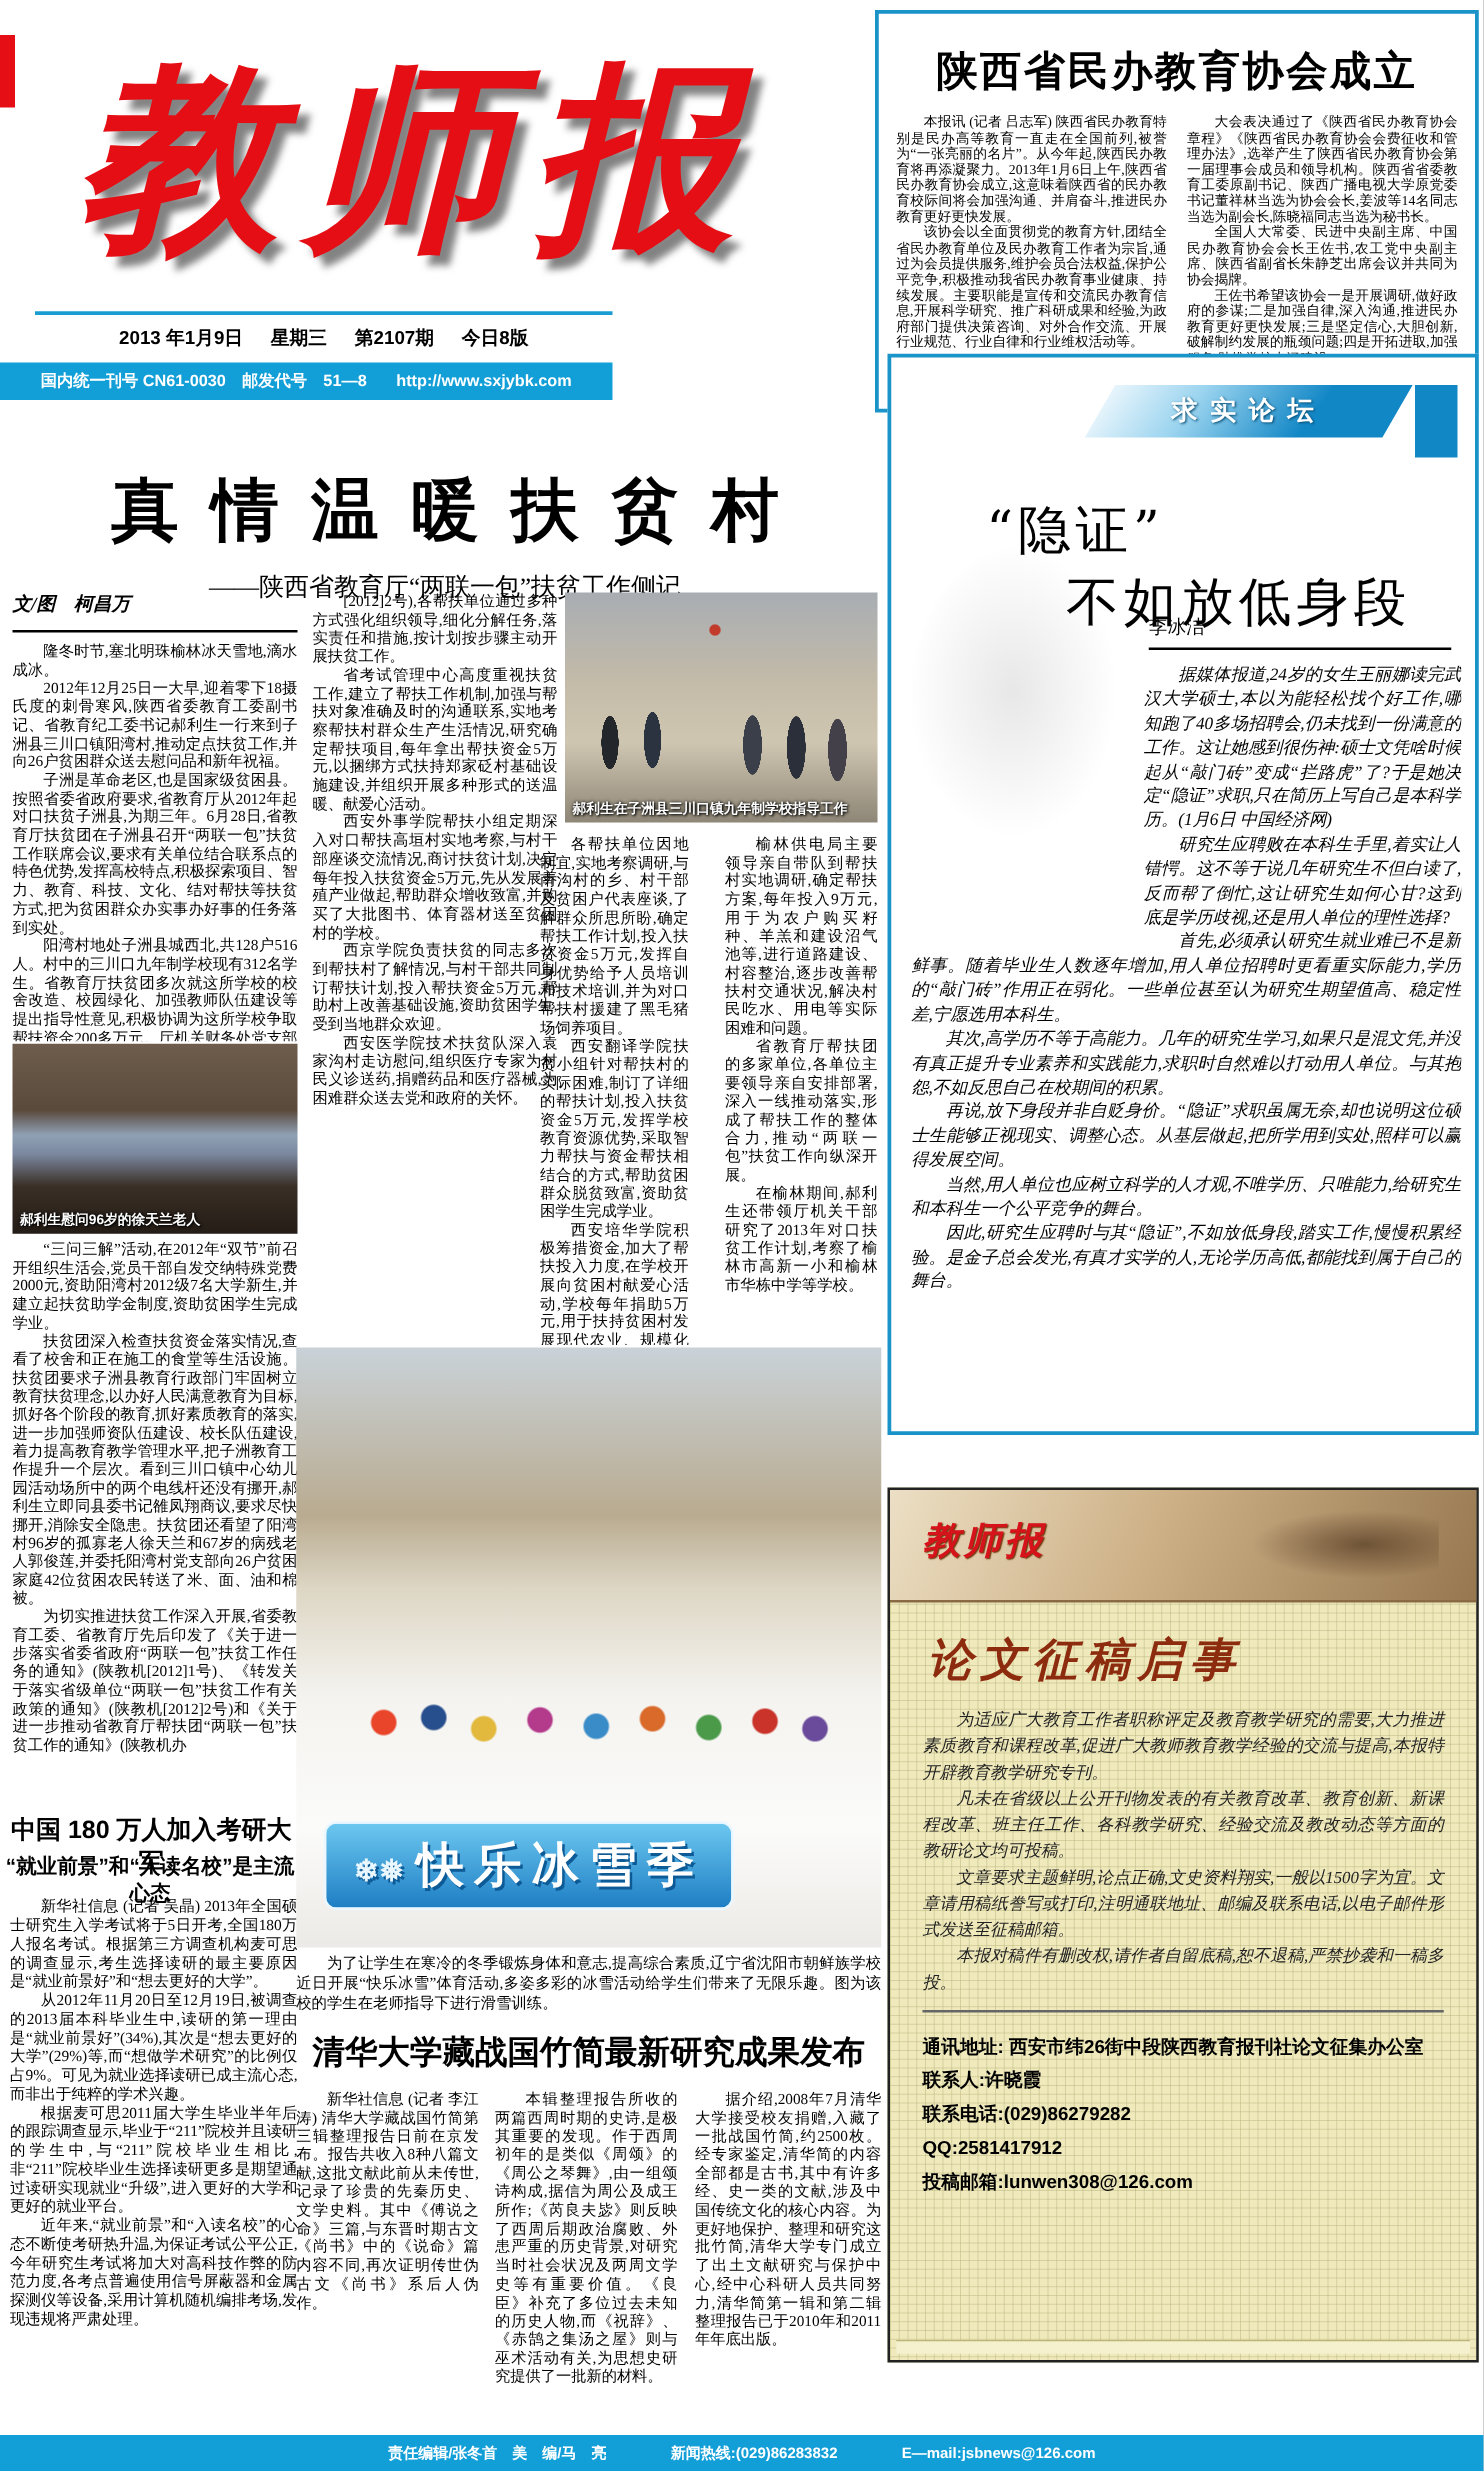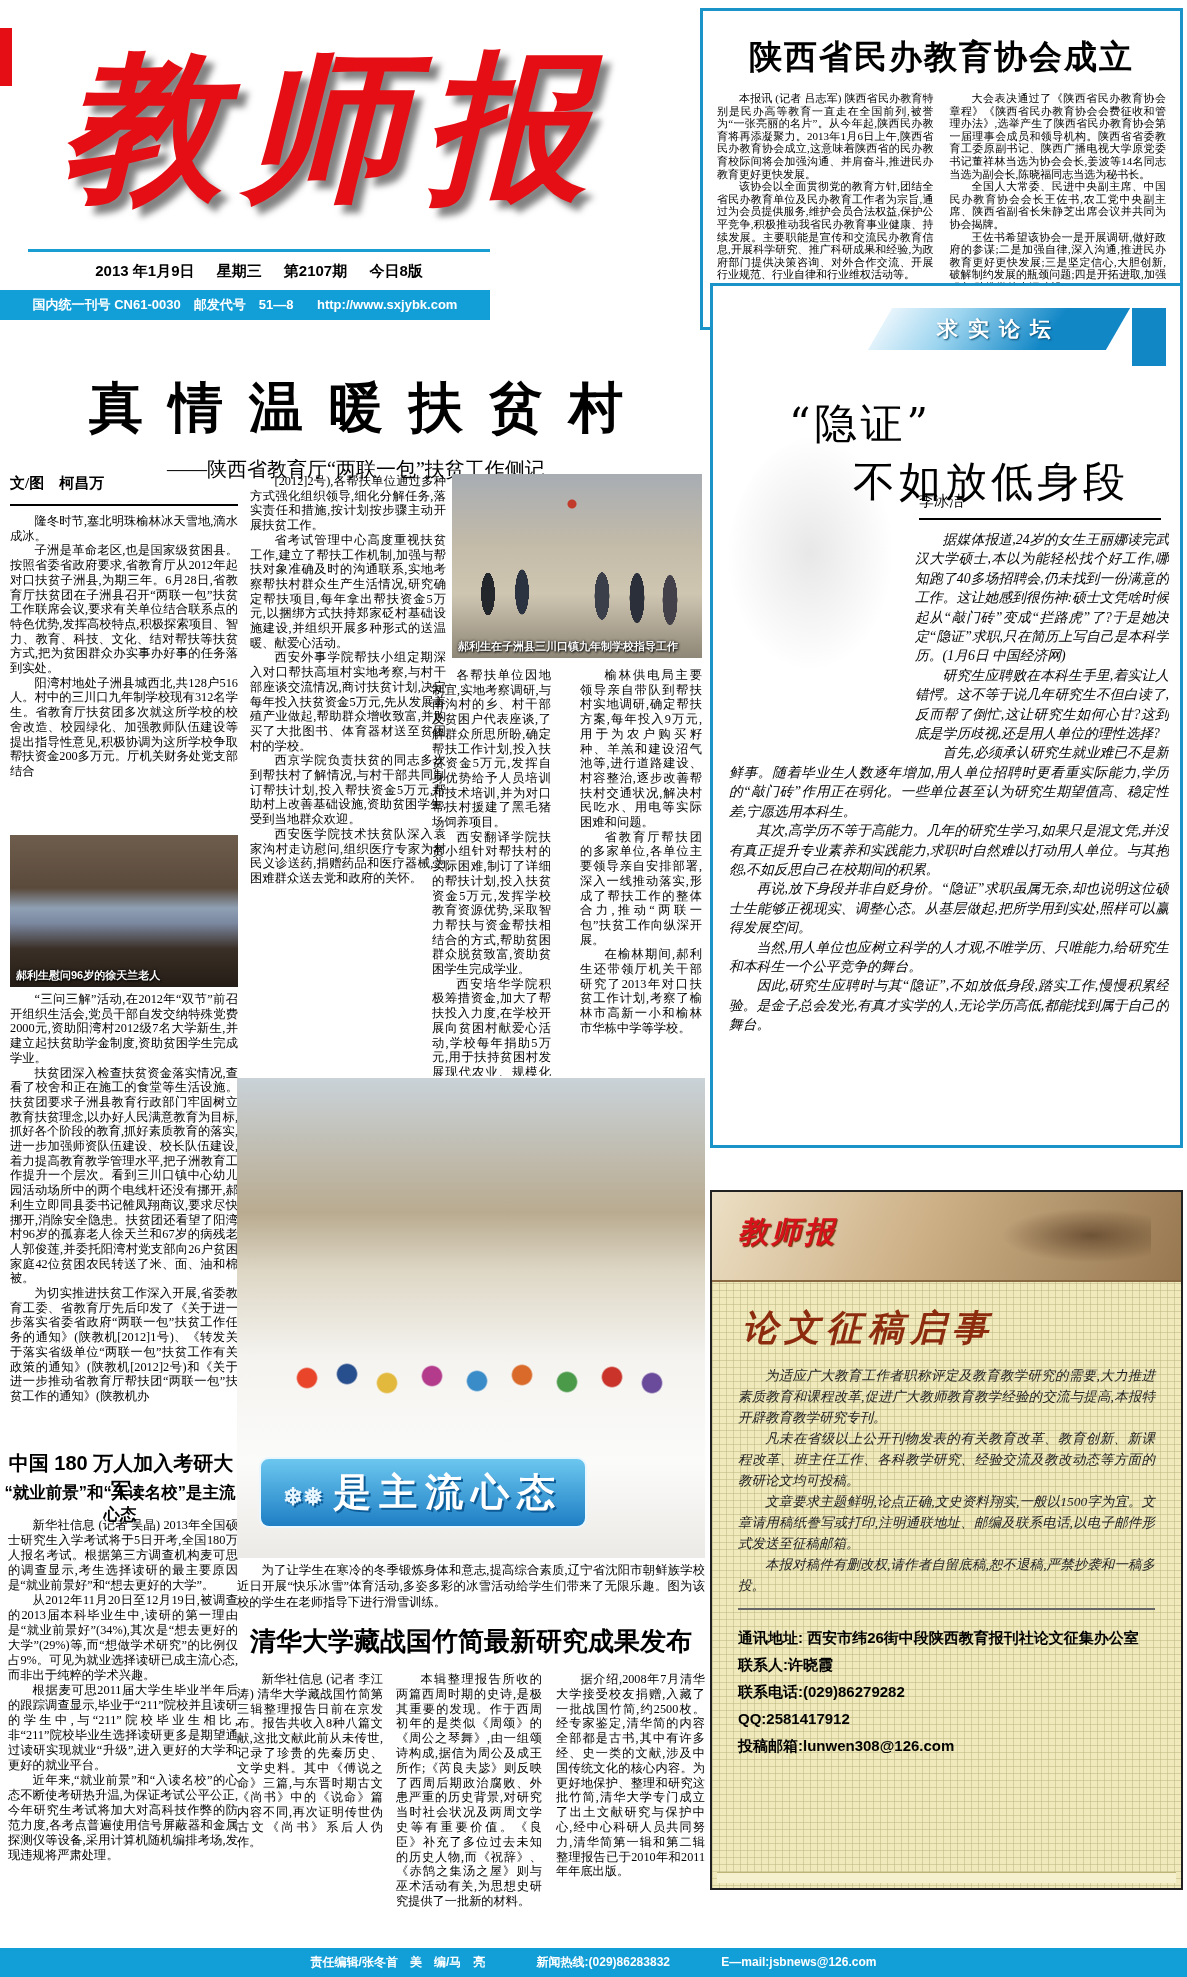--- a/index.html
+++ b/index.html
@@ -30,21 +30,21 @@
     font-family:"Liberation Sans",sans-serif;font-size:33px;font-weight:bold;letter-spacing:2px;}
   .assoc-body{padding:0 14px;column-count:2;column-gap:16px;
     font-size:11px;line-height:12.6px;height:228px;overflow:hidden;}
 
   
   .main-headline{left:10px;top:336px;width:692px;text-align:center;
     font-family:"Liberation Sans",sans-serif;font-size:54px;font-weight:bold;
     letter-spacing:26px;text-indent:26px;}
   .main-subtitle{left:10px;top:420px;width:692px;text-align:center;font-size:20px;margin-top:36px;}
   .byline{left:10px;top:474px;width:228px;height:30px;font-size:15px;font-weight:bold;
-    border-bottom:2px solid #000;}
+    border-bottom:2px solid #000;font-style:italic;}
   .ncol{font-size:12.3px;line-height:14.7px;overflow:hidden;}
   .col1a{left:10px;top:514px;width:228px;height:319px;}
   .col1b{left:10px;top:992px;width:228px;height:452px;}
   .col2{left:250px;top:474px;width:196px;height:601px;}
   .col3{left:432px;top:668px;width:119px;height:408px;}
   .col4{left:580px;top:668px;width:122px;height:408px;}
 
   .photo{box-sizing:border-box;}
   .photo-school{left:452px;top:474px;width:250px;height:184px;
     background-image:
@@ -179,20 +179,21 @@
       <p>王佐书希望该协会一是开展调研,做好政府的参谋;二是加强自律,深入沟通,推进民办教育更好更快发展;三是坚定信心,大胆创新,破解制约发展的瓶颈问题;四是开拓进取,加强服务,助推学校内涵建设。</p>
     </div>
   </div>
 
   <h1 class="abs main-headline">真情温暖扶贫村</h1>
   <div class="abs main-subtitle">——陕西省教育厅“两联一包”扶贫工作侧记</div>
   <div class="abs byline">文/图　柯昌万</div>
 
   <div class="abs ncol col1a">
     <p>隆冬时节,塞北明珠榆林冰天雪地,滴水成冰。</p>
+    <p>2012年12月25日一大早,迎着零下18摄氏度的刺骨寒风,陕西省委教育工委副书记、省教育纪工委书记郝利生一行来到子洲县三川口镇阳湾村,推动定点扶贫工作,并向26户贫困群众送去慰问品和新年祝福。</p>
     <p>子洲是革命老区,也是国家级贫困县。按照省委省政府要求,省教育厅从2012年起对口扶贫子洲县,为期三年。6月28日,省教育厅扶贫团在子洲县召开“两联一包”扶贫工作联席会议,要求有关单位结合联系点的特色优势,发挥高校特点,积极探索项目、智力、教育、科技、文化、结对帮扶等扶贫方式,把为贫困群众办实事办好事的任务落到实处。</p>
     <p>阳湾村地处子洲县城西北,共128户516人。村中的三川口九年制学校现有312名学生。省教育厅扶贫团多次就这所学校的校舍改造、校园绿化、加强教师队伍建设等提出指导性意见,积极协调为这所学校争取帮扶资金200多万元。厅机关财务处党支部结合</p>
   </div>
 
   <div class="abs photo photo-home">
     <span class="photo-cap">郝利生慰问96岁的徐天兰老人</span>
   </div>
 
   <div class="abs ncol col1b">
     <p>“三问三解”活动,在2012年“双节”前召开组织生活会,党员干部自发交纳特殊党费2000元,资助阳湾村2012级7名大学新生,并建立起扶贫助学金制度,资助贫困学生完成学业。</p>
@@ -248,21 +249,21 @@
   <h4 class="abs kaoyan-sub" style="margin:0;">“就业前景”和“入读名校”是主流心态</h4>
   <div class="abs kaoyan-body">
     <p>新华社信息 (记者 吴晶) 2013年全国硕士研究生入学考试将于5日开考,全国180万人报名考试。根据第三方调查机构麦可思的调查显示,考生选择读研的最主要原因是“就业前景好”和“想去更好的大学”。</p>
     <p>从2012年11月20日至12月19日,被调查的2013届本科毕业生中,读研的第一理由是“就业前景好”(34%),其次是“想去更好的大学”(29%)等,而“想做学术研究”的比例仅占9%。可见为就业选择读研已成主流心态,而非出于纯粹的学术兴趣。</p>
     <p>根据麦可思2011届大学生毕业半年后的跟踪调查显示,毕业于“211”院校并且读研的学生中,与“211”院校毕业生相比,非“211”院校毕业生选择读研更多是期望通过读研实现就业“升级”,进入更好的大学和更好的就业平台。</p>
     <p>近年来,“就业前景”和“入读名校”的心态不断使考研热升温,为保证考试公平公正,今年研究生考试将加大对高科技作弊的防范力度,各考点普遍使用信号屏蔽器和金属探测仪等设备,采用计算机随机编排考场,发现违规将严肃处理。</p>
   </div>
 
   <div class="abs photo photo-ski">
     <div class="ski-banner">
-      <span class="ski-flake">❄❅</span><span>是主流心态</span>
+      <span class="ski-flake">❄❅</span><span>快乐冰雪季</span>
     </div>
   </div>
   <div class="abs ski-caption">
     <p>为了让学生在寒冷的冬季锻炼身体和意志,提高综合素质,辽宁省沈阳市朝鲜族学校近日开展“快乐冰雪”体育活动,多姿多彩的冰雪活动给学生们带来了无限乐趣。图为该校的学生在老师指导下进行滑雪训练。</p>
     <p class="ski-credit">曹锴义　摄影报道</p>
   </div>
 
   <h3 class="abs qinghua-h" style="margin:0;">清华大学藏战国竹简最新研究成果发布</h3>
   <div class="abs ncol qcol q1">
     <p>新华社信息 (记者 李江涛) 清华大学藏战国竹简第三辑整理报告日前在京发布。报告共收入8种八篇文献,这批文献此前从未传世,记录了珍贵的先秦历史、文学史料。其中《傅说之命》三篇,与东晋时期古文《尚书》中的《说命》篇内容不同,再次证明传世伪古文《尚书》系后人伪作。</p>

